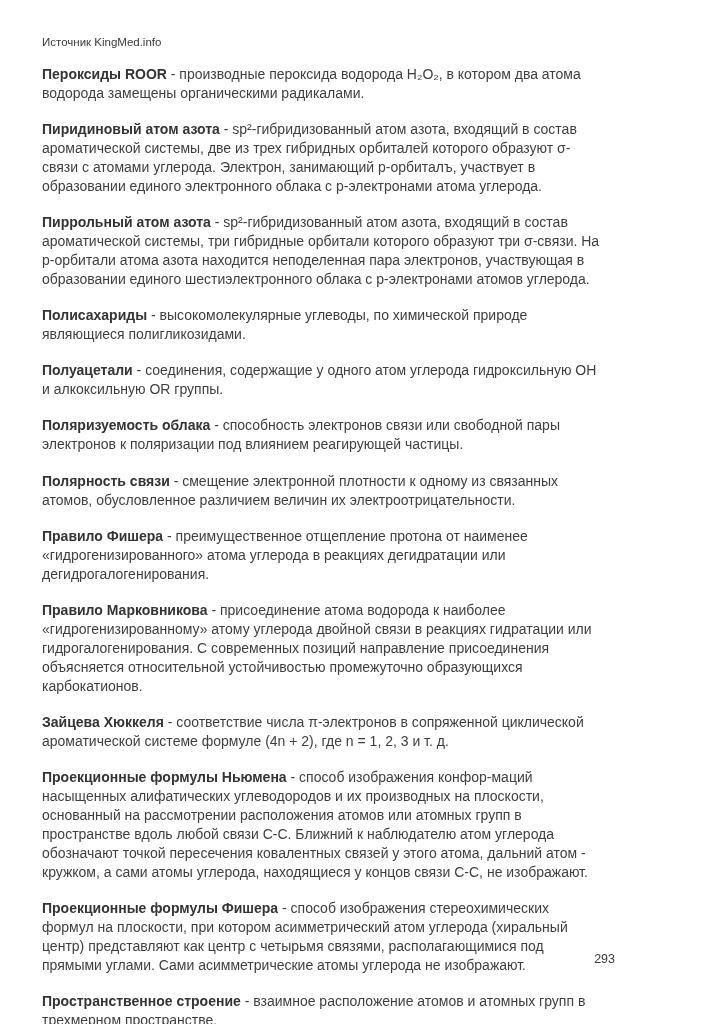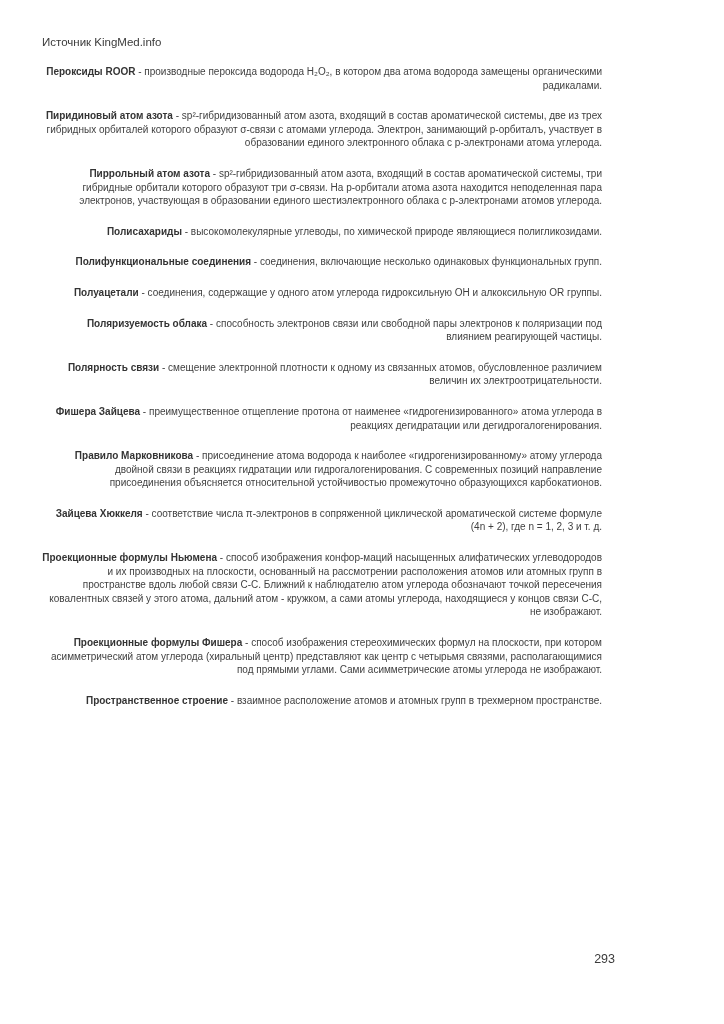--- a/index.html
+++ b/index.html
@@ -16,24 +16,24 @@
     padding: 36px 42px 0 42px;
     font-family: "Liberation Sans", sans-serif;
     color: #3b3b3b;
   }
   .source-line {
     font-size: 11.5px;
     color: #3b3b3b;
     margin: 0 0 8px 0;
   }
   .entry {
-    font-size: 10px;
+    font-size: 14px;
     line-height: 1.36;
     margin: 17px 0 10px 0;
-    text-align: right;
+    text-align: left;
     color: #3f3f3f;
   }
   .entry strong {
     font-weight: bold;
     color: #343434;
   }
   .page-number {
     position: absolute;
     right: 29px;
     bottom: 58px;
@@ -49,29 +49,28 @@
   <p class="source-line">Источник KingMed.info</p>
 
   <p class="entry"><strong>Пероксиды ROOR</strong><span> - производные пероксида водорода H₂O₂, в котором два атома водорода замещены органическими радикалами.</span></p>
 
   <p class="entry"><strong>Пиридиновый атом азота</strong><span> - sp²-гибридизованный атом азота, входящий в состав ароматической системы, две из трех гибридных орбиталей которого образуют σ-связи с атомами углерода. Электрон, занимающий p-орбиталъ, участвует в образовании единого электронного облака с p-электронами атома углерода.</span></p>
 
   <p class="entry"><strong>Пиррольный атом азота</strong><span> - sp²-гибридизованный атом азота, входящий в состав ароматической системы, три гибридные орбитали которого образуют три σ-связи. На p-орбитали атома азота находится неподеленная пара электронов, участвующая в образовании единого шестиэлектронного облака с p-электронами атомов углерода.</span></p>
 
   <p class="entry"><strong>Полисахариды</strong><span> - высокомолекулярные углеводы, по химической природе являющиеся полигликозидами.</span></p>
 
-  <p class="entry"><strong>Полифункциональные соединения</strong><span> - соединения, включающие несколько одинаковых функциональных групп.</span></p>
 
   <p class="entry"><strong>Полуацетали</strong><span> - соединения, содержащие у одного атом углерода гидроксильную ОН и алкоксильную OR группы.</span></p>
 
   <p class="entry"><strong>Поляризуемость облака</strong><span> - способность электронов связи или свободной пары электронов к поляризации под влиянием реагирующей частицы.</span></p>
 
   <p class="entry"><strong>Полярность связи</strong><span> - смещение электронной плотности к одному из связанных атомов, обусловленное различием величин их электроотрицательности.</span></p>
 
-  <p class="entry"><strong>Фишера Зайцева</strong><span> - преимущественное отщепление протона от наименее «гидрогенизированного» атома углерода в реакциях дегидратации или дегидрогалогенирования.</span></p>
+  <p class="entry"><strong>Правило Фишера</strong><span> - преимущественное отщепление протона от наименее «гидрогенизированного» атома углерода в реакциях дегидратации или дегидрогалогенирования.</span></p>
 
   <p class="entry"><strong>Правило Марковникова</strong><span> - присоединение атома водорода к наиболее «гидрогенизированному» атому углерода двойной связи в реакциях гидратации или гидрогалогенирования. С современных позиций направление присоединения объясняется относительной устойчивостью промежуточно образующихся карбокатионов.</span></p>
 
   <p class="entry"><strong>Зайцева Хюккеля</strong><span> - соответствие числа π-электронов в сопряженной циклической ароматической системе формуле (4n + 2), где n = 1, 2, 3 и т. д.</span></p>
 
   <p class="entry"><strong>Проекционные формулы Ньюмена</strong><span> - способ изображения конфор-маций насыщенных алифатических углеводородов и их производных на плоскости, основанный на рассмотрении расположения атомов или атомных групп в пространстве вдоль любой связи С-С. Ближний к наблюдателю атом углерода обозначают точкой пересечения ковалентных связей у этого атома, дальний атом - кружком, а сами атомы углерода, находящиеся у концов связи С-С, не изображают.</span></p>
 
   <p class="entry"><strong>Проекционные формулы Фишера</strong><span> - способ изображения стереохимических формул на плоскости, при котором асимметрический атом углерода (хиральный центр) представляют как центр с четырьмя связями, располагающимися под прямыми углами. Сами асимметрические атомы углерода не изображают.</span></p>
 
   <p class="entry"><strong>Пространственное строение</strong><span> - взаимное расположение атомов и атомных групп в трехмерном пространстве.</span></p>

